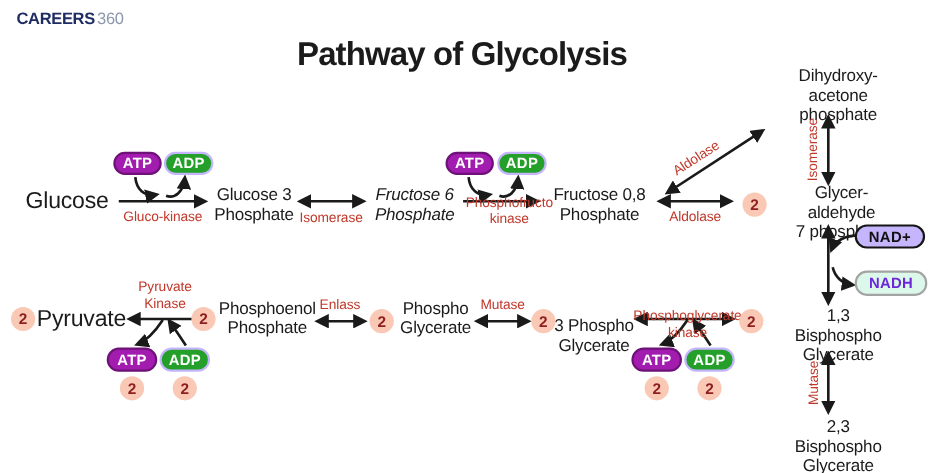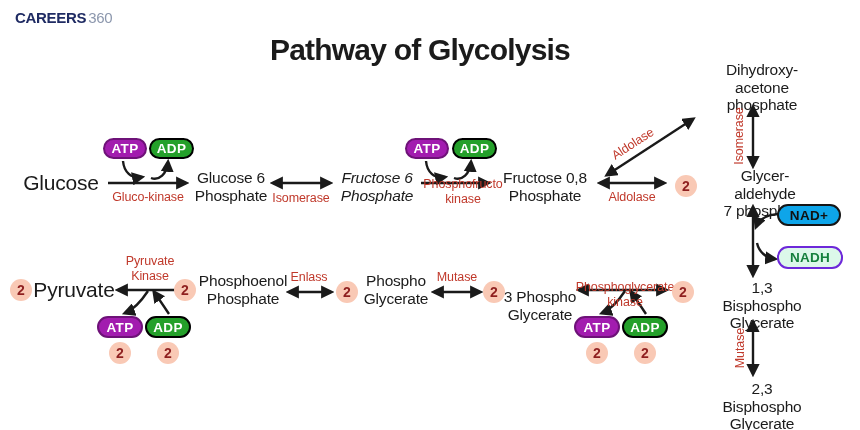--- a/index.html
+++ b/index.html
@@ -20,23 +20,23 @@
   .node.big{font-size:21px;line-height:1.1;}
 
   .enzyme{transform:translateX(-50%);text-align:center;color:#C0392B;font-size:12.5px;
           font-weight:500;line-height:1.18;white-space:pre-line;letter-spacing:-0.1px;}
   .enzyme.rot{transform:translate(-50%,-50%) rotate(-90deg);}
   .enzyme.diag{transform:translate(-50%,-50%) rotate(-33deg);}
 
   .pill{display:flex;align-items:center;justify-content:center;border-radius:11px;
         color:#ffffff;font-weight:bold;font-size:13.5px;letter-spacing:0.3px;box-sizing:border-box;}
   .pill.atp{background:#A21CAF;border:2px solid #6E1278;}
-  .pill.adp{background:#24A02A;border:2px solid #000000;}
-  .pill.nad{background:#0ea5e9;border:2px solid #151515;color:#111;}
-  .pill.nadh{background:#DCF8EA;border:2px solid #6d28d9;color:#15803d;}
+  .pill.adp{background:#24A02A;border:2px solid #c4b5fd;}
+  .pill.nad{background:#c4b5fd;border:2px solid #151515;color:#111;}
+  .pill.nadh{background:#DCF8EA;border:2px solid #a3a3a3;color:#6d28d9;}
 
   .badge{width:22px;height:22px;border-radius:50%;background:#F9C9B5;color:#8E1F1F;
          font-weight:bold;font-size:14px;display:flex;align-items:center;justify-content:center;
          transform:translate(-50%,-50%);}
 </style>
 </head>
 <body>
 
 <div id="stage">
 
@@ -71,21 +71,21 @@
       <path d="M757,243 C759,252 766,258 775,259" marker-end="url(#ah)"></path>
     </g>
   </svg>
 
   <div class="abs logo">
     <span class="brand">CAREERS</span><span class="suffix">360</span>
   </div>
   <div class="abs node big" style="left:61px;top:171px;">Glucose</div>
 
   <div class="abs title">Pathway of Glycolysis</div>
-  <div class="abs node" style="left:231px;top:169px;">Glucose 6
+  <div class="abs node" style="left:231px;top:169px;">Glucose 3
 Phosphate</div>
   <div class="abs node" style="left:377px;top:169px;font-style:italic;">Fructose 6
 Phosphate</div>
   <div class="abs node" style="left:545px;top:169px;">Fructose 0,8
 Phosphate</div>
 
   <div class="abs node" style="left:762px;top:61px;">Dihydroxy-acetone
 phosphate</div>
   <div class="abs node" style="left:765px;top:167px;">Glycer-aldehyde
 7 phosphate</div>

